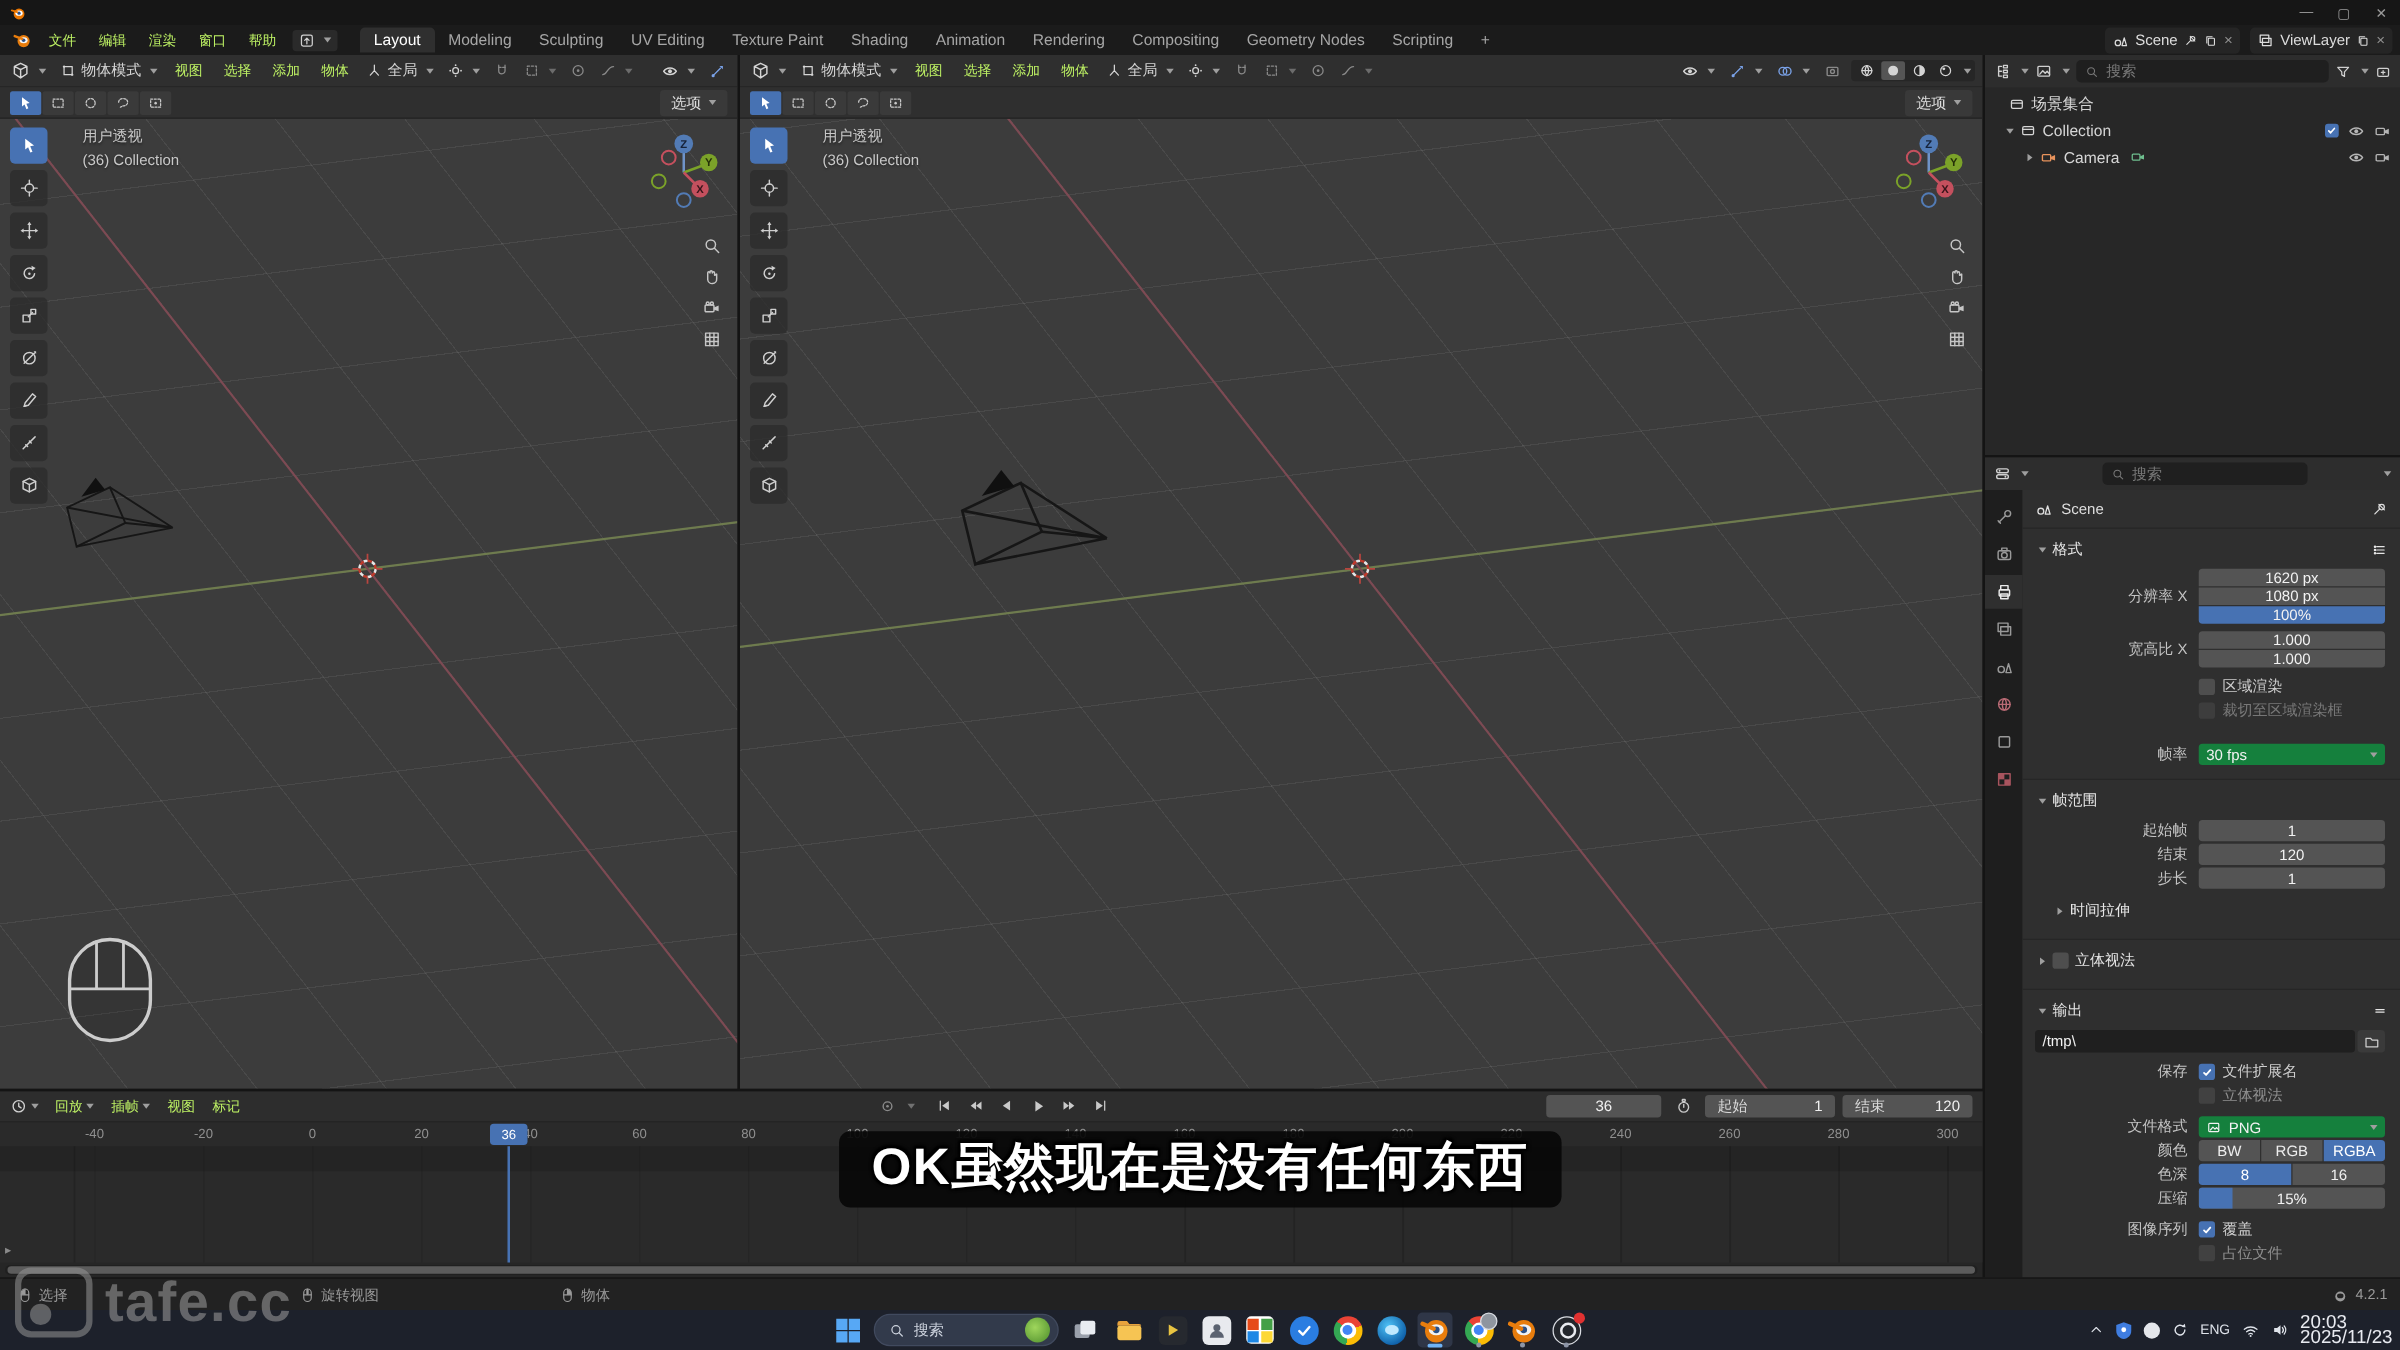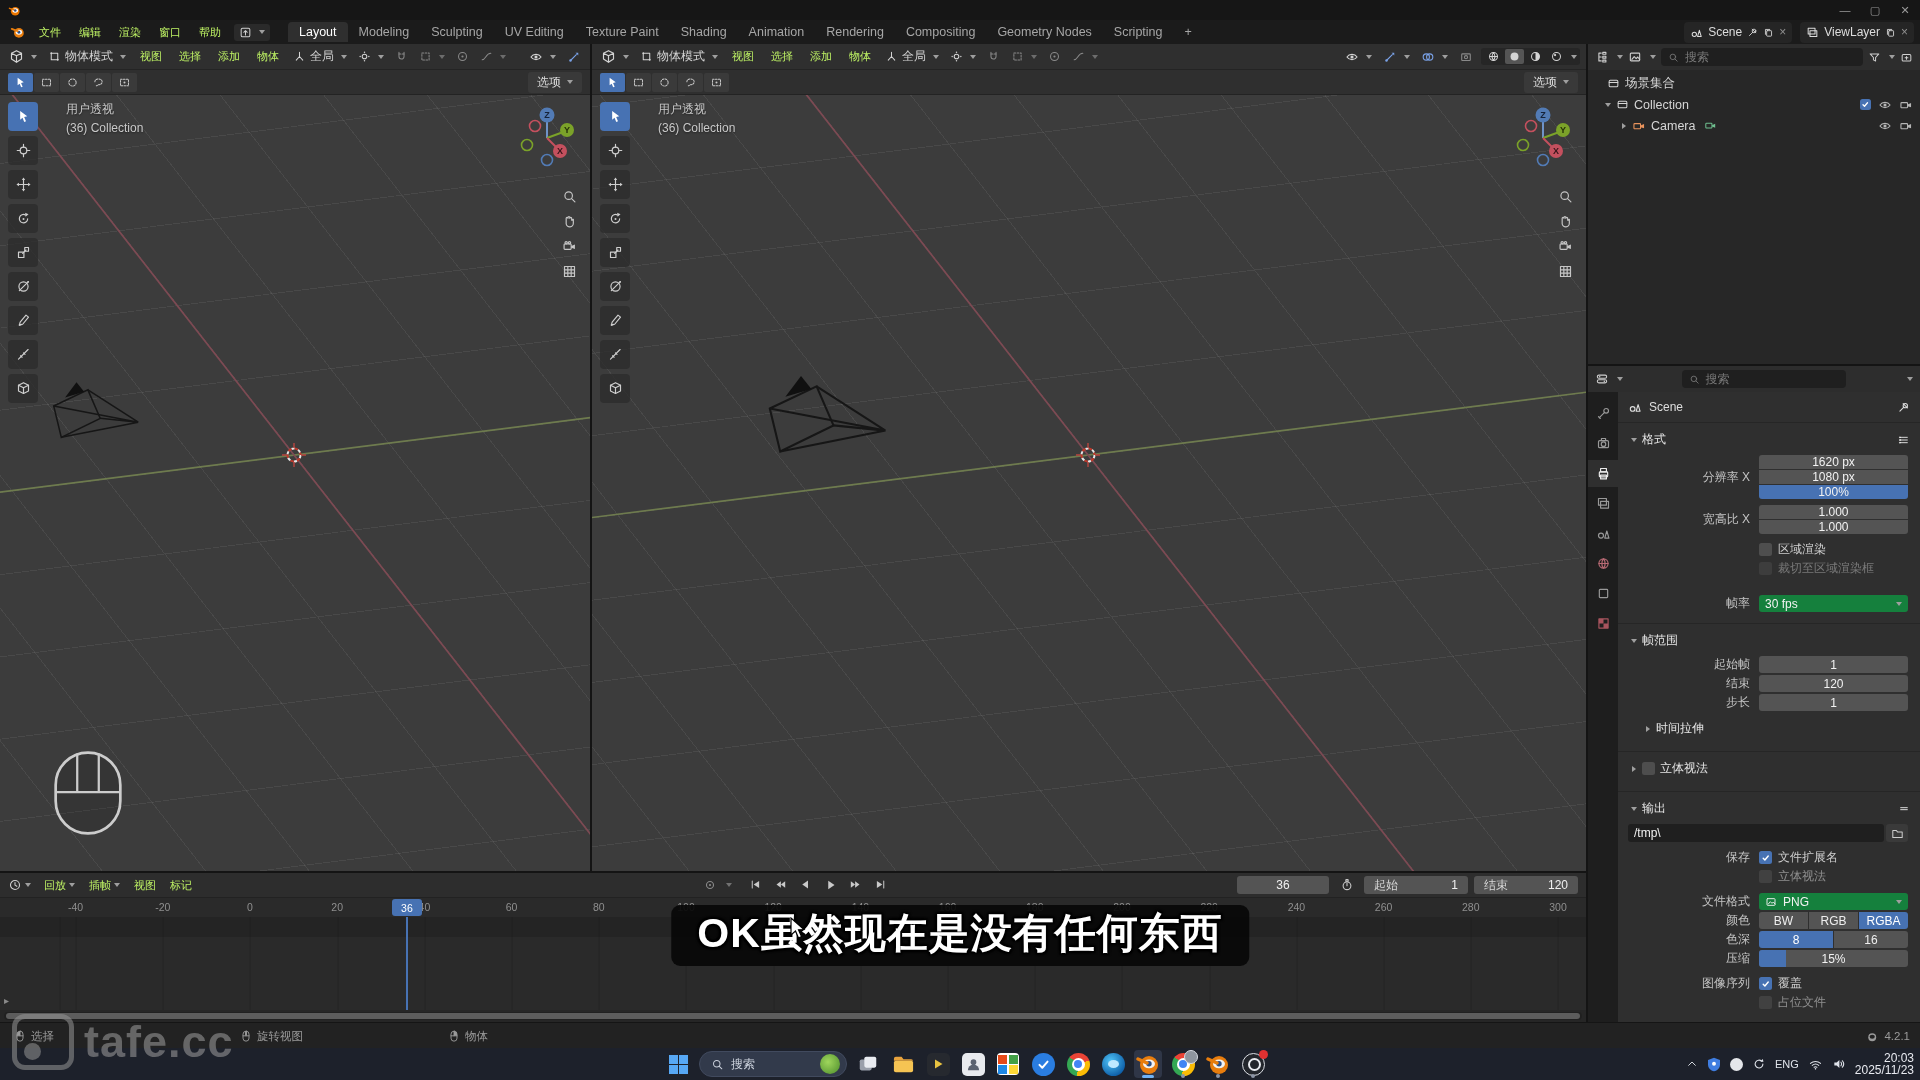--- a/index.html
+++ b/index.html
@@ -108,21 +108,21 @@
   #wm-text{font-size:45px;font-weight:bold;color:#9e9e9e;letter-spacing:1px}
   
   #taskbar{position:absolute;left:0;top:1048px;width:1920px;height:32px;background:#1d212b;z-index:40}
   #tb-apps{position:absolute;left:664px;top:0;height:32px;display:flex;align-items:center;gap:7px}
   .app{width:28px;height:28px;border-radius:4px;position:relative;display:flex;align-items:center;justify-content:center;flex:none}
   .app.active{background:#2f3647}
   .runbar{position:absolute;bottom:0px;left:8px;width:12px;height:3px;border-radius:2px;background:#6fb2f5;display:block}
   .rundot{position:absolute;bottom:0px;left:12px;width:4px;height:4px;border-radius:50%;background:#8d95a6;display:block}
   #tb-search{height:26px;background:#323a4b;border:1px solid #414a5e;border-radius:14px;display:flex;align-items:center;gap:7px;padding:0 6px 0 11px;color:#ccd2dd;font-size:12px;width:148px;box-sizing:border-box}
   #tb-tray{position:absolute;right:6px;top:0;height:32px;display:flex;align-items:center;gap:9px;color:#dfe3ea;font-size:11px}
-  #tb-clock{text-align:right;font-size:12px;line-height:12px;color:#e8eaf0}
+  #tb-clock{text-align:left;font-size:15px;line-height:12px;color:#e8eaf0}
   .gap{position:absolute;background:#141414}
   #mousecursor{position:absolute;left:789px;top:917px;z-index:70}
 </style>
 </head>
 <body>
 
 <div id="titlebar">
   <svg class="ic" width="13" height="13" viewBox="0 0 18 18">
       <circle cx="10" cy="10" r="6" fill="#ea7600" stroke="none"></circle>
       <ellipse cx="10" cy="9" rx="4" ry="3" fill="#fff" stroke="none"></ellipse>

